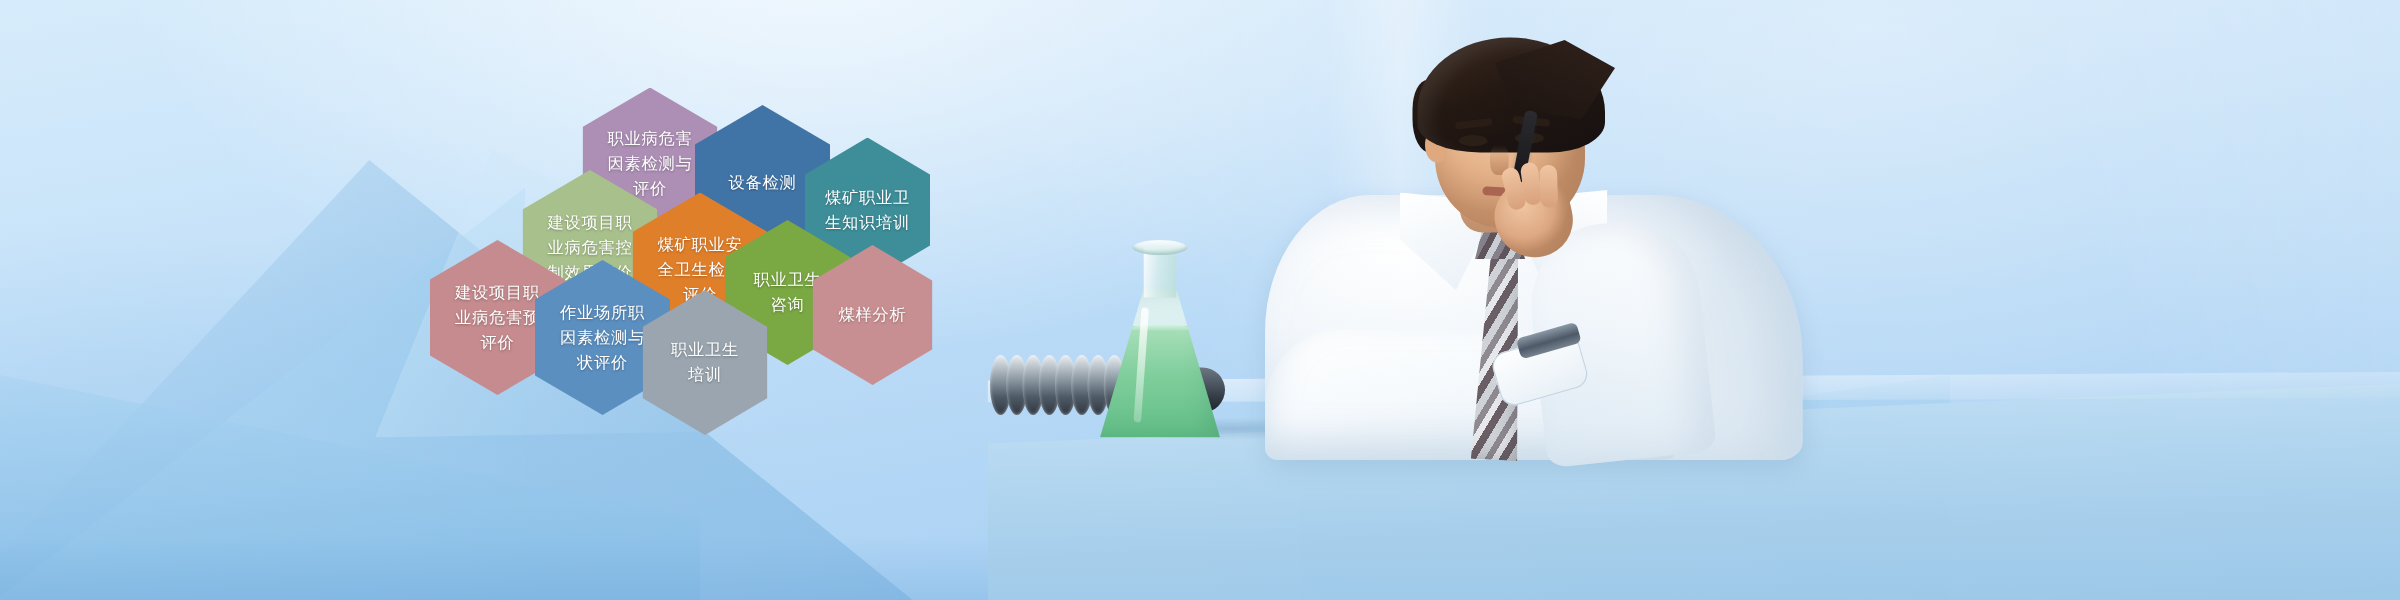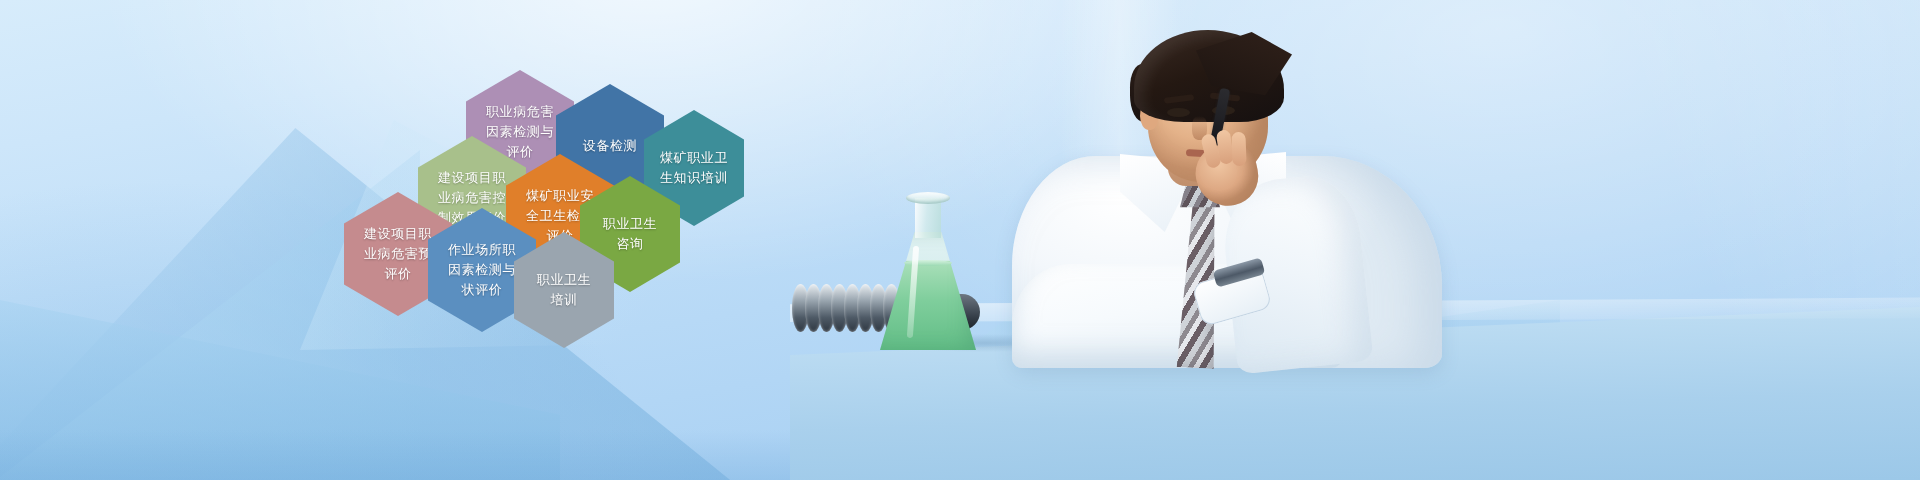--- a/index.html
+++ b/index.html
@@ -319,21 +319,21 @@
   <div class="facet facet-c"></div>
   <div class="facet facet-d"></div>
   <div class="facet facet-e"></div>
   <div class="facet facet-f"></div>
   <div class="facet facet-g"></div>
   <div class="facet facet-h"></div>
   <div class="facet facet-i"></div>
 
   <div id="hex-cluster">
 
-    <div class="hex" style="left:466px;top:70px;width:108px;height:124px;background:#ad8fb5;">
+    <div class="hex" style="left:466px;top:70px;width:108px;height:124px;background:#ad8fb5;font-family:Liberation Mono, monospace;">
       <span class="lbl">职业病危害
 因素检测与
 评价</span>
     </div>
 
     <div class="hex" style="left:556px;top:84px;width:108px;height:124px;background:#4174a6;">
       <span class="lbl">设备检测</span>
     </div>
 
     <div class="hex small" style="left:644px;top:110px;width:100px;height:116px;background:#3d8e99;">
@@ -368,20 +368,23 @@
       <span class="lbl">作业场所职
 因素检测与
 状评价</span>
     </div>
 
     <div class="hex small" style="left:514px;top:232px;width:100px;height:116px;background:#9aa5af;">
       <span class="lbl">职业卫生
 培训</span>
     </div>
 
+    <div class="hex small" style="left:650px;top:196px;width:96px;height:112px;background:#c88f92;">
+      <span class="lbl">煤样分析</span>
+    </div>
 
   </div>
 
   <div id="photo">
 
     <div class="desk"></div>
     <div class="desk-edge"></div>
 
     <div class="obj-shadow"></div>
     <div class="man-shadow"></div>

